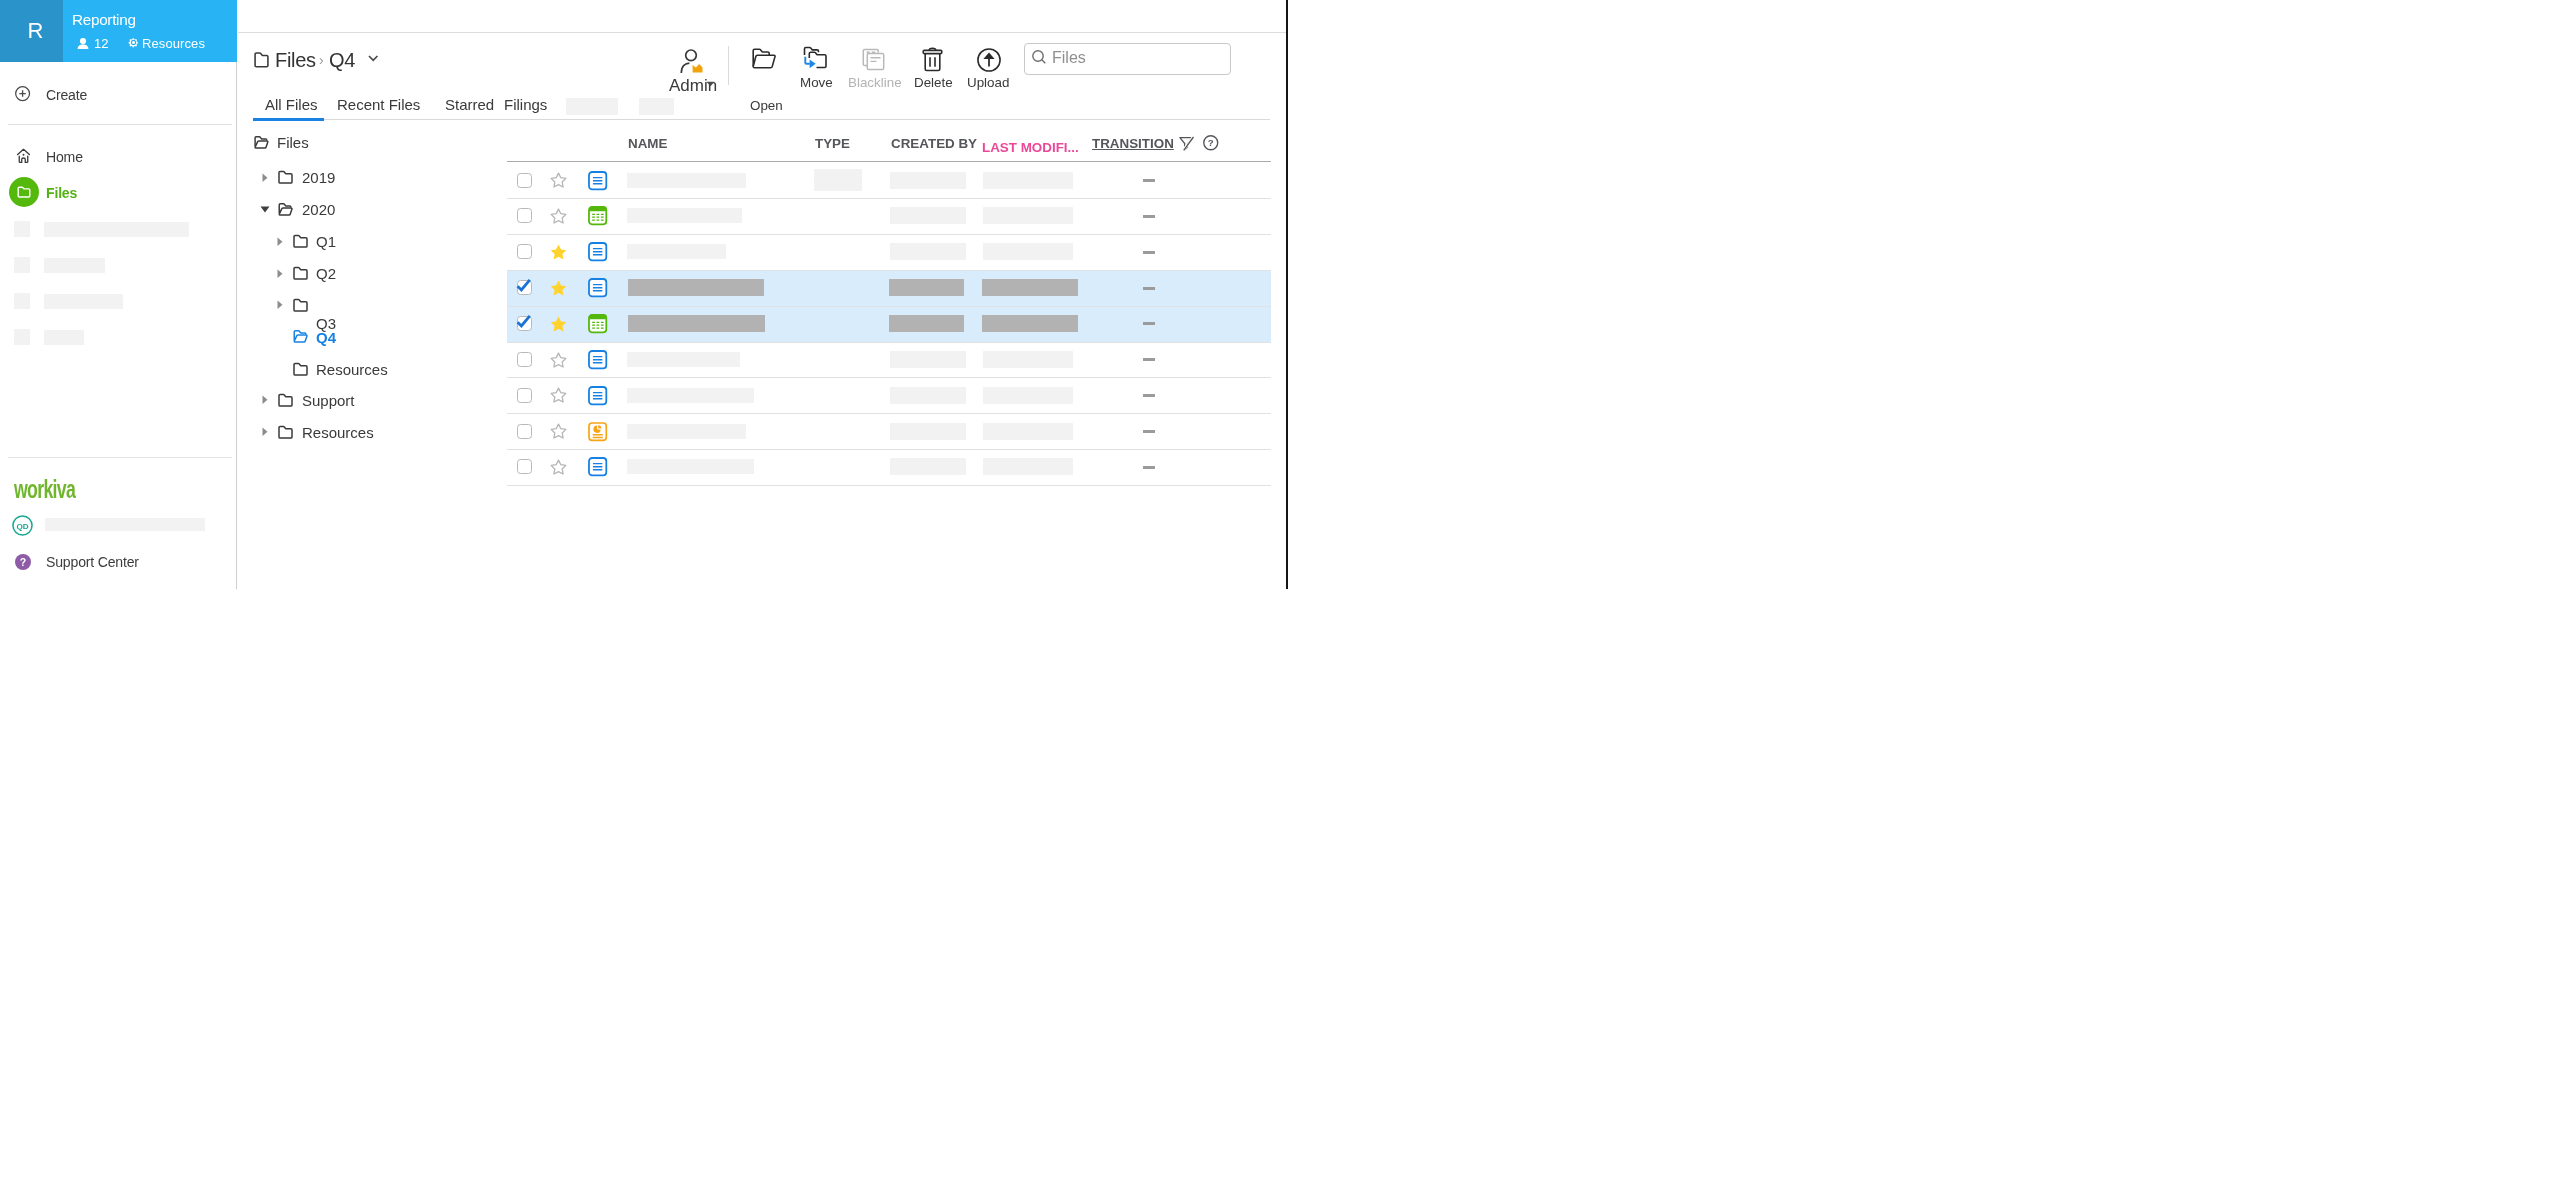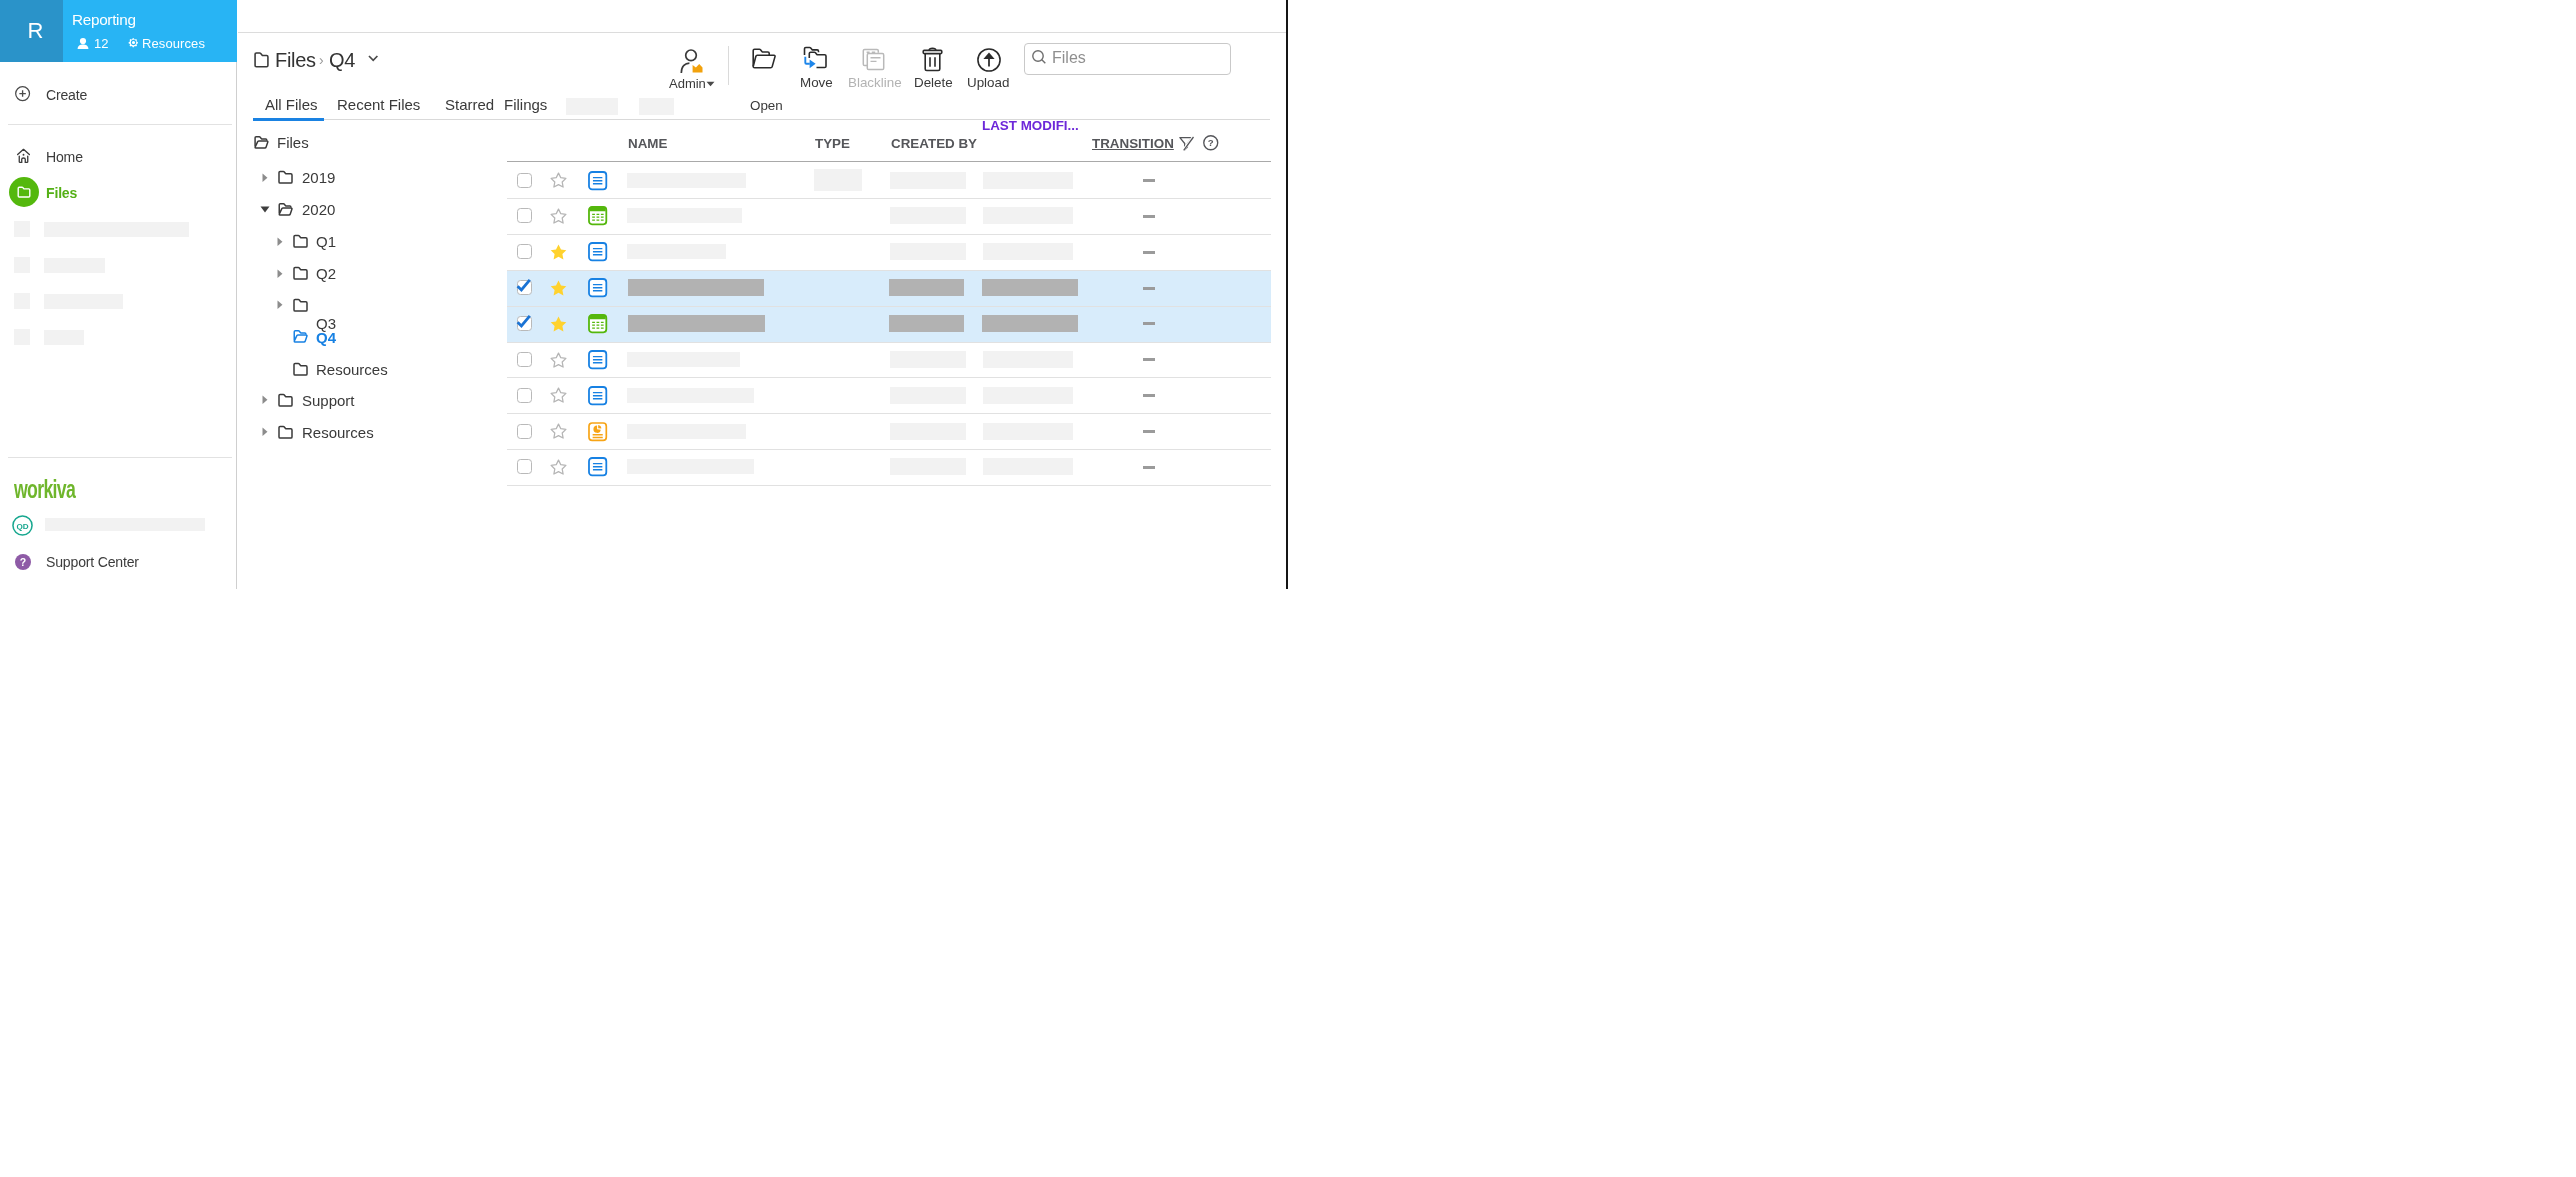--- a/index.html
+++ b/index.html
@@ -106,21 +106,21 @@
   <div class="abs" style="left:329px; top:49px; font-size:20px; letter-spacing:-0.3px; color:#333;">Q4</div>
   <svg style="left:368px; top:55px;" width="10.4" height="7" viewBox="0 0 10.5 7">
     <path d="M1 1 L5.25 5.4 L9.5 1" fill="none" stroke="#4a4a4a" stroke-width="1.7"></path>
   </svg>
 
   <svg style="left:680px; top:49px;" width="24" height="25" viewBox="0 0 24 25">
     <circle cx="11" cy="6.3" r="5.3" fill="none" stroke="#3a3a3a" stroke-width="1.7"></circle>
     <path d="M1.3 24 C1.3 16.8 5.6 14.3 9.4 14.1" fill="none" stroke="#3a3a3a" stroke-width="1.7"></path>
     <path d="M12.6 23.6 V15.9 L15.9 18.6 L19.2 14.9 L22.5 18.6 V23.6 Z" fill="#f2a20d"></path>
   </svg>
-  <div class="abs" style="left:669px; top:76px; font-size:13px; color:#3a3a3a;">Admin</div>
+  <div class="abs" style="left:669px; top:76px; font-size:17px; color:#3a3a3a;">Admin</div>
   <svg style="left:706px; top:81px;" width="9" height="6" viewBox="0 0 9 6">
     <path d="M0.5 0.8 L4.5 5.3 L8.5 0.8 Z" fill="#4a4a4a"></path>
   </svg>
   <div class="abs" style="left:728px; top:46px; width:1px; height:39px; background:#dadada;"></div>
 
   <svg style="left:752px; top:48px;" width="25" height="21" viewBox="0 0 25 21">
     <path d="M1.2 18.5 V2.6 Q1.2 1.2 2.6 1.2 H7.4 Q8.1 1.2 8.5 1.7 L10.1 3.7 Q10.4 4 10.9 4 H15.9 Q17.2 4 17.2 5.3 V7" fill="none" stroke="#2b2b2b" stroke-width="1.6" stroke-linejoin="round"></path>
     <path d="M1.2 18.5 Q1.2 19.8 2.6 19.8 H18.6 Q19.9 19.8 20.2 18.6 L23 8.6 Q23.3 7.3 22 7.3 H5.3 Q4.1 7.3 3.8 8.5 L1.2 18.5" fill="none" stroke="#2b2b2b" stroke-width="1.6" stroke-linejoin="round"></path>
   </svg>
   <div class="abs" style="left:750px; top:75px; font-size:13.4px; color:#3a3a3a;margin-top:23px;">Open</div>
@@ -243,21 +243,21 @@
     </svg>
   <svg style="left:278px; top:425px;" width="15" height="14" viewBox="0 0 15 14">
     <path d="M1 11.9 V2.6 Q1 1.5 2.1 1.5 H5.3 Q5.9 1.5 6.3 2 L7.5 3.5 Q7.8 3.8 8.3 3.8 H12.9 Q14 3.8 14 4.9 V11.9 Q14 13 12.9 13 H2.1 Q1 13 1 11.9 Z" fill="none" stroke="#3a3a3a" stroke-width="1.5" stroke-linejoin="round"></path>
   </svg>
   <div class="treetxt" style="left:302px; top:424px;">Resources</div>
 
   <div class="abs" style="left:507px; top:270px; width:764px; height:72px; background:#d8ecfb;"></div>
   <div class="hdr" style="left:628px; top:136px;">NAME</div>
   <div class="hdr" style="left:815px; top:136px;">TYPE</div>
   <div class="hdr" style="left:891px; top:136px;">CREATED BY</div>
-  <div class="hdr" style="left:982px; top:118px; color:#6d28d9;">LAST MODIFI...</div>
+  <div class="hdr" style="left:982px; top:140px; color:#ec4899;">LAST MODIFI...</div>
   <div class="hdr" style="left:1092px; top:136px;text-decoration:underline;">TRANSITION</div>
   <svg style="left:1179px; top:136px;" width="15" height="15" viewBox="0 0 15 15">
 <path d="M0.9 1.6 H13.1 L8.4 7.5 V11 L5.7 13.9 V7.5 Z" fill="none" stroke="#55565a" stroke-width="1.3" stroke-linejoin="round"></path>
 <path d="M3.8 14.9 L13.9 1.3" stroke="#fff" stroke-width="2.8"></path>
 <path d="M4.7 14.4 L14.5 1" stroke="#55565a" stroke-width="1.3"></path>
 </svg>
   <svg style="left:1203px; top:135px;" width="15.5" height="15.5" viewBox="0 0 16 16">
 <circle cx="8" cy="8" r="7.2" fill="none" stroke="#55565a" stroke-width="1.4"></circle>
 <text x="8" y="11.7" font-size="10" font-weight="700" fill="#55565a" text-anchor="middle" font-family="Liberation Sans, sans-serif">?</text>
 </svg>

